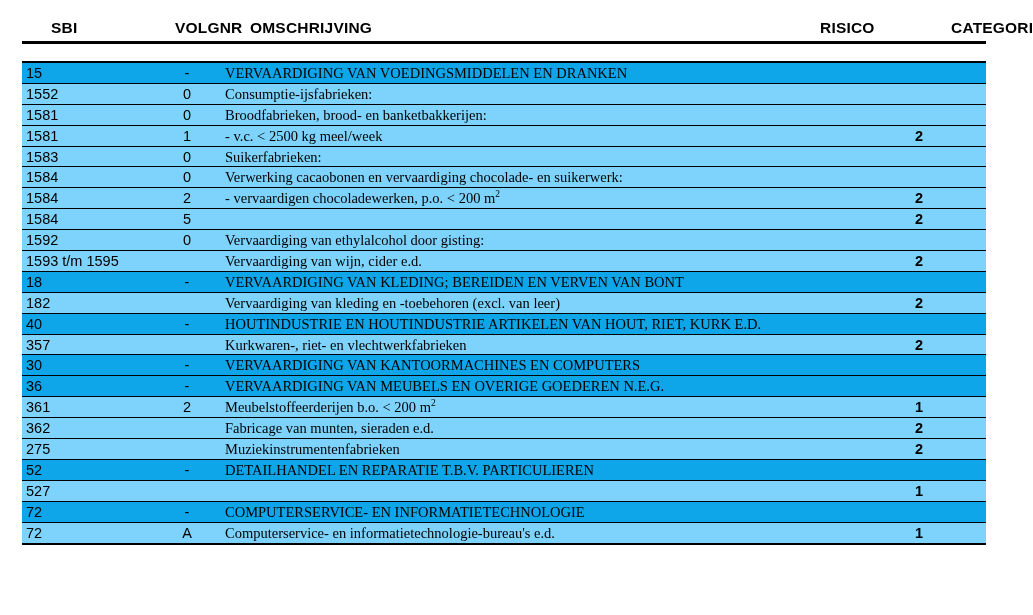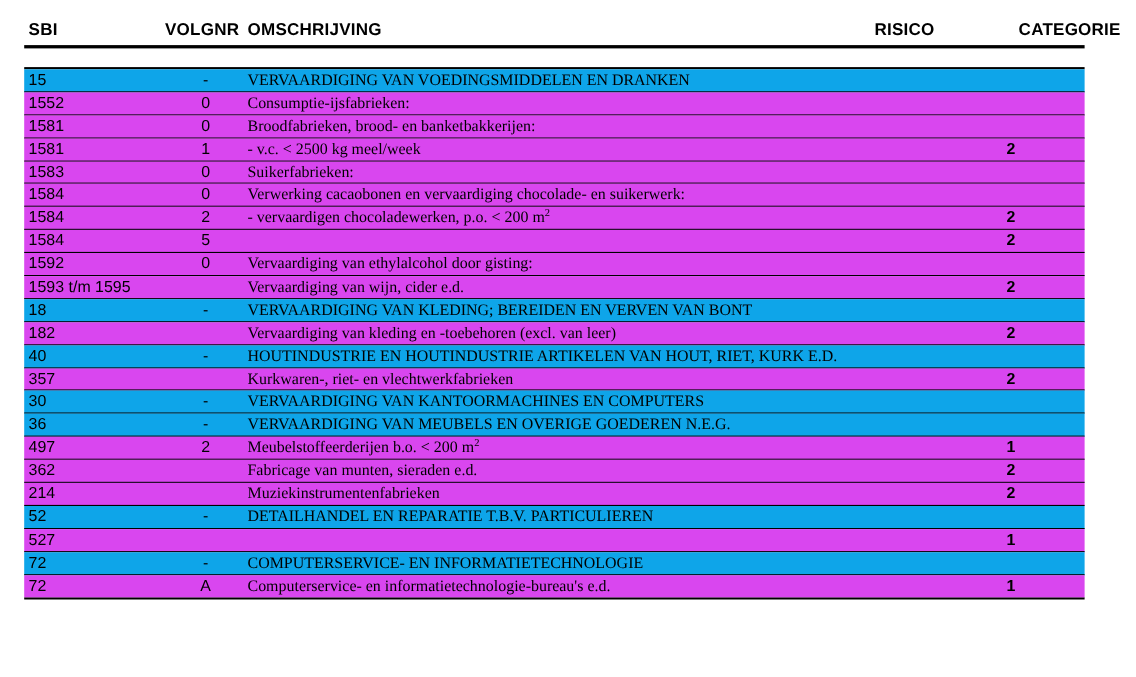--- a/index.html
+++ b/index.html
@@ -33,20 +33,21 @@
     box-sizing: border-box;
   }
   .table-header .hcell {
     position: absolute;
     top: 0;
     font-size: 15.5px;
     font-weight: bold;
     letter-spacing: 0.2px;
     line-height: 20px;
     white-space: nowrap;
+    margin-left: 25px;
   }
   .h-sbi        { left: 4px; }
   .h-volgnr     { left: 128px; }
   .h-omschr     { left: 203px; }
   .h-risico     { left: 773px; }
   .h-categorie  { left: 904px; }
 
   
   .table-body {
     position: absolute;
@@ -56,21 +57,21 @@
     border-top: 2px solid #000000;
     border-bottom: 2px solid #000000;
     box-sizing: border-box;
   }
 
   .row {
     position: relative;
     height: 20.9px;
     border-bottom: 1px solid #000000;
     box-sizing: border-box;
-    background: #d946ef;
+    background: #7dd3fc;
   }
   .row:last-child { border-bottom: none; }
   .row.group { background: #0ea5e9; }
 
   .cell {
     position: absolute;
     top: 0;
     line-height: 20px;
     font-size: 14.5px;
     white-space: nowrap;
@@ -188,33 +189,33 @@
         <span class="cell c-omschr">VERVAARDIGING VAN KANTOORMACHINES EN COMPUTERS</span>
         <span class="cell c-cat"></span>
       </div>
       <div class="row group">
         <span class="cell c-sbi">36</span>
         <span class="cell c-volgnr">-</span>
         <span class="cell c-omschr">VERVAARDIGING VAN MEUBELS EN OVERIGE GOEDEREN N.E.G.</span>
         <span class="cell c-cat"></span>
       </div>
       <div class="row">
-        <span class="cell c-sbi">497</span>
+        <span class="cell c-sbi">361</span>
         <span class="cell c-volgnr">2</span>
         <span class="cell c-omschr">Meubelstoffeerderijen b.o. &lt; 200 m<sup>2</sup></span>
         <span class="cell c-cat">1</span>
       </div>
       <div class="row">
         <span class="cell c-sbi">362</span>
         <span class="cell c-volgnr"></span>
         <span class="cell c-omschr">Fabricage van munten, sieraden e.d.</span>
         <span class="cell c-cat">2</span>
       </div>
       <div class="row">
-        <span class="cell c-sbi">214</span>
+        <span class="cell c-sbi">275</span>
         <span class="cell c-volgnr"></span>
         <span class="cell c-omschr">Muziekinstrumentenfabrieken</span>
         <span class="cell c-cat">2</span>
       </div>
       <div class="row group">
         <span class="cell c-sbi">52</span>
         <span class="cell c-volgnr">-</span>
         <span class="cell c-omschr">DETAILHANDEL EN REPARATIE T.B.V. PARTICULIEREN</span>
         <span class="cell c-cat"></span>
       </div>

